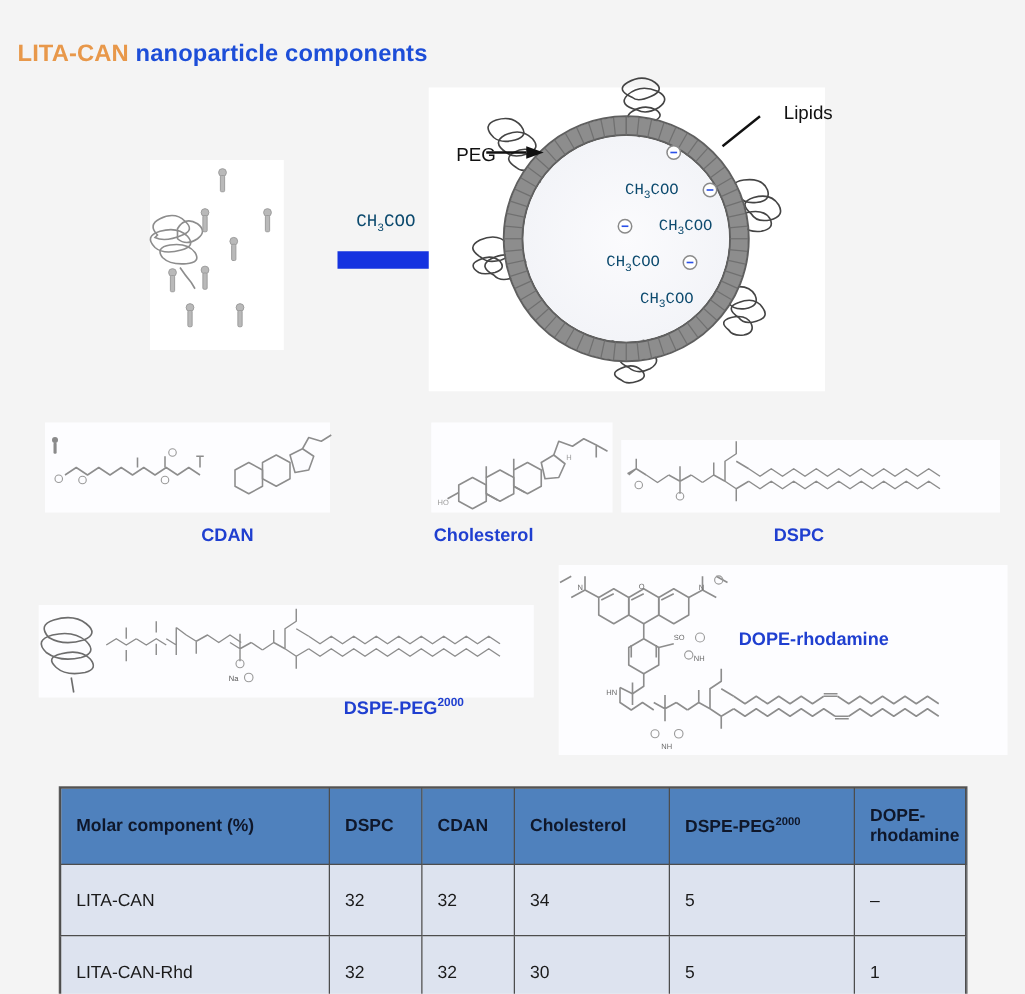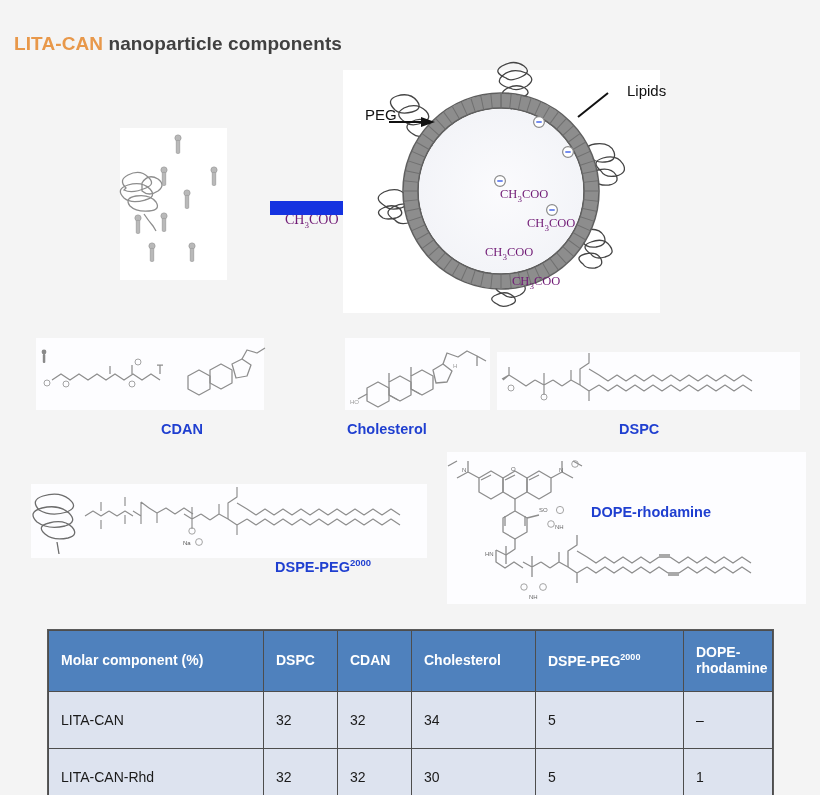--- a/index.html
+++ b/index.html
@@ -18,21 +18,21 @@
 
   
   #title {
     left: 14px; top: 33px;
     font-size: 19px;
     font-weight: bold;
     letter-spacing: .1px;
     white-space: nowrap;
   }
   #title .accent { color: #e8984a; }
-  #title .rest { color: #404040; }
+  #title .rest { color: #1d4ed8; }
 
   
   .panel { background: #ffffff; position: absolute; }
   .panel.tint { background: #fdfdff; }
 
   
   .struct-label {
     position: absolute;
     color: #1f3fd0;
     font-weight: bold;
@@ -44,25 +44,24 @@
   
   .annot {
     position: absolute;
     font-size: 15px;
     color: #111;
     white-space: nowrap;
     text-align: center;
   }
   .ion-label {
     position: absolute;
-    color: #701a75;
+    color: #0c4a6e;
     font-size: 12.5px;
     white-space: nowrap;
-    font-family: Liberation Serif, serif;
-    margin-top: 42px;
+    font-family: Liberation Mono, monospace;
   }
   .ion-label sub { font-size: 9px; }
 
   .arrow-big {
     position: absolute;
   }
 
   
   #comp-table {
     position: absolute;
@@ -72,21 +71,21 @@
     table-layout: fixed;
     box-shadow: 0 0 0 1px #5a5a5a;
   }
   #comp-table th, #comp-table td {
     border: 1px solid #4d4d4d;
     text-align: left;
     vertical-align: middle;
   }
   #comp-table th {
     background: #4f81bd;
-    color: #ffffff;
+    color: #0f172a;
     font-size: 14px;
     font-weight: bold;
     height: 52px;
     padding: 4px 12px;
     line-height: 1.12;
   }
   #comp-table th sup { font-size: 9px; vertical-align: super; }
   #comp-table td {
     background: #dde3ef;
     color: #1a1a1a;
@@ -444,21 +443,21 @@
           <line x1="-2.7" y1="0" x2="2.7" y2="0" stroke="#2a50e8" stroke-width="1.3"></line>
         </g>
       <g transform="translate(209,140)">
           <circle r="5.4" fill="#fff" stroke="#8a8a8a" stroke-width="1.2"></circle>
           <line x1="-2.7" y1="0" x2="2.7" y2="0" stroke="#2a50e8" stroke-width="1.3"></line>
         </g>
     </g>
   </svg>
 </div>
 
-<div class="fig annot" style="left:365px; top:106px;">PEG</div>
+<div class="fig annot" style="left:365px; top:116px;">PEG</div>
 <div class="fig annot" style="left:627px; top:82px;">Lipids</div>
 
 <div class="fig ion-label" style="left:500px; top:145px;">
   <span>CH</span><sub>3</sub><span>COO</span>
 </div>
 <div class="fig ion-label" style="left:527px; top:174px;">
   <span>CH</span><sub>3</sub><span>COO</span>
 </div>
 <div class="fig ion-label" style="left:485px; top:203px;">
   <span>CH</span><sub>3</sub><span>COO</span>

